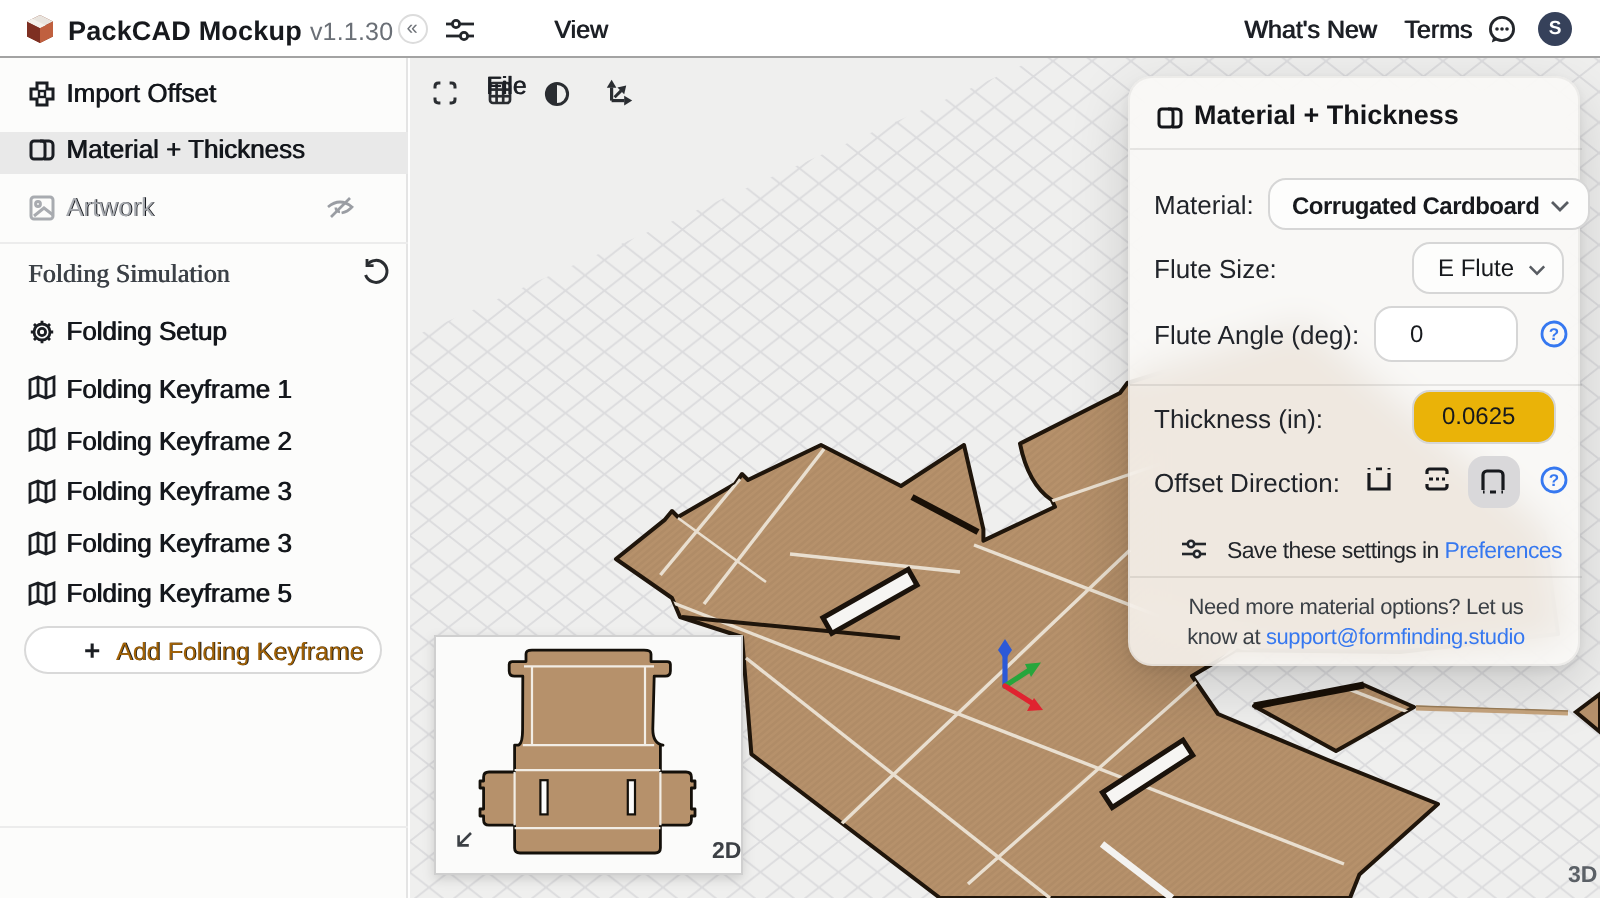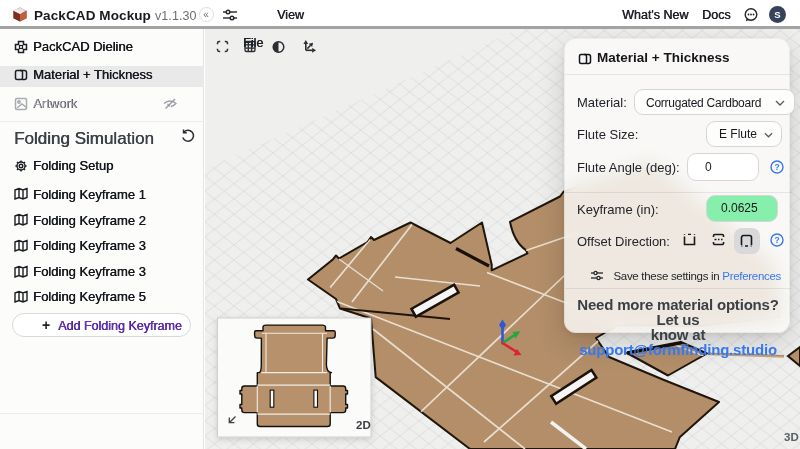--- a/index.html
+++ b/index.html
@@ -1,53 +1,53 @@
 <!DOCTYPE html>
 <html><head>
 <meta charset="utf-8">
 <style>
   * { margin:0; padding:0; box-sizing:border-box; }
   html,body { width:800px; height:449px; overflow:hidden; background:#fff;
     font-family:"Liberation Sans", sans-serif; }
   
   #topbar { position:absolute; left:0; top:0; width:800px; height:29px;
-    background:#fff; border-bottom:3px solid #a3a3a3; z-index:30; }
+    background:#fff; border-bottom:1px solid #a3a3a3; z-index:30; }
   #logo { position:absolute; left:13px; top:7px; }
   #brand { position:absolute; left:34px; top:7.5px; font-size:13.5px; font-weight:bold; color:#17191d; letter-spacing:0.1px;}
   #brand .ver { font-weight:normal; color:#6a6f76; font-size:12.5px; margin-left:4px;}
   .menuitem { position:absolute; top:8px; font-size:12.5px; font-weight:normal; color:#1d2026; text-shadow:0.45px 0 0 #1d2026; }
   #collapse { position:absolute; left:198.5px; top:7px; width:15px; height:15px;
     border:1px solid #dcdcdc; border-radius:50%; background:#fff; color:#70747a;
     font-size:10px; line-height:13px; text-align:center; z-index:40;}
   
   #sidebar { position:absolute; left:0; top:29px; width:204px; height:420px;
     background:#fcfcfb; border-right:1px solid #e4e4e4; z-index:20; }
   .srow { position:absolute; left:0; width:204px; height:26px; }
   .srow .ic { position:absolute; left:14px; top:6px; }
   .srow .lbl { position:absolute; left:33px; top:5.5px; font-size:13px; font-weight:normal; color:#14171c; text-shadow:0.45px 0 0 #14171c; }
   #selrow { position:absolute; left:0; top:36.5px; width:204px; height:21px; background:#e9e9e9; }
   .divider { position:absolute; left:0; width:204px; border-top:1px solid #ececec; }
-  #fslabel { position:absolute; left:14px; top:100px; font-size:17px; font-weight:normal; color:#3c4147; text-shadow:0.4px 0 0 #3c4147; }
+  #fslabel { position:absolute; left:14px; top:100px; font-size:13px; font-weight:normal; color:#3c4147; text-shadow:0.4px 0 0 #3c4147;font-family:Liberation Serif, serif; }
   #addbtn { position:absolute; left:12px; top:284px; width:179px; height:24px;
     border:1px solid #d9d9d9; border-radius:12px; background:#fff; }
-  #addbtn .lbl { position:absolute; left:45px; top:5px; font-size:12.5px; white-space:nowrap; font-weight:normal; color:#6d28d9; text-shadow:0.45px 0 0 #14171c;}
+  #addbtn .lbl { position:absolute; left:45px; top:5px; font-size:12.5px; white-space:nowrap; font-weight:normal; color:#a16207; text-shadow:0.45px 0 0 #14171c;}
   #addbtn .plus { position:absolute; left:29px; top:2.5px; font-size:14px; font-weight:600; color:#1a1d22;}
   #sfooter { position:absolute; left:14px; top:396px; white-space:nowrap; font-size:11px; letter-spacing:-0.1px; color:#6e737a; }
   
   #panel { position:absolute; left:564px; top:38px; width:226px; height:295px;
     background:rgba(251,250,248,0.83); border-radius:12px; z-index:25;
     box-shadow:0 10px 30px rgba(0,0,0,0.16), 0 2px 6px rgba(0,0,0,0.08);
     backdrop-filter: blur(9px); -webkit-backdrop-filter: blur(9px);
     border:1px solid rgba(0,0,0,0.05); }
   #panel .hdr { position:absolute; left:32px; top:11px; font-size:13.5px; font-weight:bold; color:#141519;}
   .pdiv { position:absolute; left:0px; width:226px; border-top:1px solid rgba(0,0,0,0.08); }
   .plabel { position:absolute; left:12px; font-size:13px; color:#21242a; }
   .pbox { position:absolute; border:1px solid #d6d6d6; border-radius:9px; background:#fdfdfc;
     font-size:12px; color:#17191d; white-space:nowrap; }
-  .pnote { position:absolute; width:226px; text-align:center; font-size:15px; letter-spacing:-0.2px; color:#3b4046;font-weight:bold; }
+  .pnote { position:absolute; width:226px; text-align:center; font-size:11px; letter-spacing:-0.2px; color:#3b4046; }
   .blue { color:#3678f0; }
 </style>
 </head>
 <body>
 
 <svg id="canvas" width="595" height="420" viewBox="205 29 595 420" style="position:absolute; left:205px; top:29px;">
   <defs>
     <pattern id="grid" width="19.5" height="15.3" patternUnits="userSpaceOnUse">
       <path d="M0,0 L19.5,15.3 M19.5,0 L0,15.3" stroke="#dcdcde" stroke-width="0.95" fill="none"></path>
     </pattern>
@@ -205,40 +205,40 @@
     <g stroke="#23262b" stroke-width="1.4" fill="none">
       <line x1="0" y1="3" x2="14" y2="3"></line>
         <line x1="0" y1="9" x2="14" y2="9"></line>
       <circle cx="5" cy="3" r="1.8" fill="#fff"></circle>
         <circle cx="9" cy="9" r="1.8" fill="#fff"></circle>
     </g>
   </svg>
   <div class="menuitem" style="left:243px;margin-top:28px;">File</div>
   <div class="menuitem" style="left:277px;">View</div>
   <div class="menuitem" style="left:622px;">What's New</div>
-  <div class="menuitem" style="left:702px;">Docs</div>
+  <div class="menuitem" style="left:702px;">Terms</div>
   <svg width="16" height="16" viewBox="0 0 16 16" style="position:absolute;left:743px;top:7px;">
     <circle cx="8" cy="7.5" r="5.8" stroke="#23262b" stroke-width="1.4" fill="none"></circle>
     <path d="M3.6,11.6 L2.9,14.2 L6,12.9 Z" fill="#23262b"></path>
     <circle cx="5.5" cy="7.5" r="0.9" fill="#23262b"></circle>
       <circle cx="8" cy="7.5" r="0.9" fill="#23262b"></circle>
       <circle cx="10.5" cy="7.5" r="0.9" fill="#23262b"></circle>
   </svg>
   <div style="position:absolute;left:769px;top:6px;width:17px;height:17px;border-radius:50%;background:#36415a;color:#fff;font-size:9.5px;font-weight:bold;text-align:center;line-height:17px;">S</div>
 </div>
 
 <div id="sidebar">
 
   <div id="selrow"></div>
   <div class="srow" style="top:4.5px;">
     <svg class="ic" width="14" height="14" viewBox="0 0 14 14" stroke="#1a1d22" fill="none" stroke-width="1.5">
       <path d="M4.5,1.5 L9.5,1.5 L9.5,4.5 L12.5,4.5 L12.5,9.5 L9.5,9.5 L9.5,12.5 L4.5,12.5 L4.5,9.5 L1.5,9.5 L1.5,4.5 L4.5,4.5 Z"></path>
       <rect x="5.5" y="5.5" width="3" height="3" stroke-width="1.2"></rect>
     </svg>
-    <div class="lbl">PackCAD Dieline</div>
+    <div class="lbl">Import Offset</div>
   </div>
   <div class="srow" style="top:32.5px;">
     <svg class="ic" width="14" height="14" viewBox="0 0 14 14" stroke="#1a1d22" fill="none" stroke-width="1.5">
       <rect x="1.5" y="2.5" width="7" height="9" rx="1.5"></rect>
       <path d="M6,2.5 L10.5,2.5 A2,2 0 0 1 12.5,4.5 L12.5,9.5 A2,2 0 0 1 10.5,11.5 L8,11.5"></path>
     </svg>
     <div class="lbl">Material + Thickness</div>
   </div>
   <div class="srow" style="top:61.5px;">
     <svg class="ic" width="14" height="14" viewBox="0 0 14 14" stroke="#a8abb0" fill="none" stroke-width="1.5">
@@ -306,21 +306,21 @@
 
 <div id="panel">
   <svg width="14" height="14" viewBox="0 0 14 14" style="position:absolute;left:13px;top:13px;" stroke="#141519" fill="none" stroke-width="1.5">
     <rect x="1.5" y="2.5" width="7" height="9" rx="1.5"></rect>
     <path d="M6,2.5 L10.5,2.5 A2,2 0 0 1 12.5,4.5 L12.5,9.5 A2,2 0 0 1 10.5,11.5 L8,11.5"></path>
   </svg>
   <div class="hdr">Material + Thickness</div>
   <div class="pdiv" style="top:35px;"></div>
 
   <div class="plabel" style="top:56px;">Material:</div>
-  <div class="pbox" style="left:69px; top:50px; width:161px; height:26px;">
+  <div class="pbox" style="left:69px; top:50px; width:161px; height:26px;font-weight:bold;">
     <span style="position:absolute;left:11px;top:5.5px;letter-spacing:-0.25px;">Corrugated Cardboard</span>
     <svg width="10" height="6" viewBox="0 0 10 6" style="position:absolute;right:9px;top:10px;">
         <path d="M1,1 L5,5 L9,1" stroke="#585c62" stroke-width="1.4" fill="none"></path>
       </svg>
   </div>
 
   <div class="plabel" style="top:88px;">Flute Size:</div>
   <div class="pbox" style="left:141px; top:82px; width:76px; height:26px;">
     <span style="position:absolute;left:12px;top:5px;">E Flute</span>
     <svg width="9" height="6" viewBox="0 0 10 6" style="position:absolute;right:8px;top:10px;">
@@ -331,22 +331,22 @@
   <div class="plabel" style="top:121px;">Flute Angle (deg):</div>
   <div class="pbox" style="left:122px; top:114px; width:72px; height:28px; background:#fff;">
     <span style="position:absolute;left:17px;top:6px;">0</span>
   </div>
   <svg width="14" height="14" viewBox="0 0 14 14" style="position:absolute;left:205px;top:121px;">
     <circle cx="7" cy="7" r="6" stroke="#3678f0" stroke-width="1.4" fill="none"></circle>
     <text x="7" y="10" font-size="8.5" font-weight="bold" fill="#3678f0" text-anchor="middle">?</text>
   </svg>
   <div class="pdiv" style="top:152.5px;"></div>
 
-  <div class="plabel" style="top:163px;">Keyframe (in):</div>
-  <div class="pbox" style="left:141px; top:156px; width:72px; height:27px; background:#86efac;">
+  <div class="plabel" style="top:163px;">Thickness (in):</div>
+  <div class="pbox" style="left:141px; top:156px; width:72px; height:27px; background:#eab308;">
     <span style="position:absolute;left:14px;top:5px;">0.0625</span>
   </div>
 
   <div class="plabel" style="top:194.5px;">Offset Direction:</div>
   <svg width="13" height="13" viewBox="0 0 13 13" style="position:absolute;left:118px;top:194px;" stroke="#17191d" fill="none" stroke-width="1.6">
     <path d="M1.5,3.5 L1.5,11.5 L11.5,11.5 L11.5,3.5"></path>
     <path d="M1.5,1 L1.5,1.8 M11.5,1 L11.5,1.8 M5,1.4 L8,1.4" stroke-width="1.4"></path>
   </svg>
   <svg width="13" height="13" viewBox="0 0 13 13" style="position:absolute;left:147px;top:194px;" stroke="#17191d" fill="none" stroke-width="1.6">
     <path d="M1.5,4 L1.5,2.8 A1.3,1.3 0 0 1 2.8,1.5 L10.2,1.5 A1.3,1.3 0 0 1 11.5,2.8 L11.5,4 M11.5,9 L11.5,10.2 A1.3,1.3 0 0 1 10.2,11.5 L2.8,11.5 A1.3,1.3 0 0 1 1.5,10.2 L1.5,9"></path>

